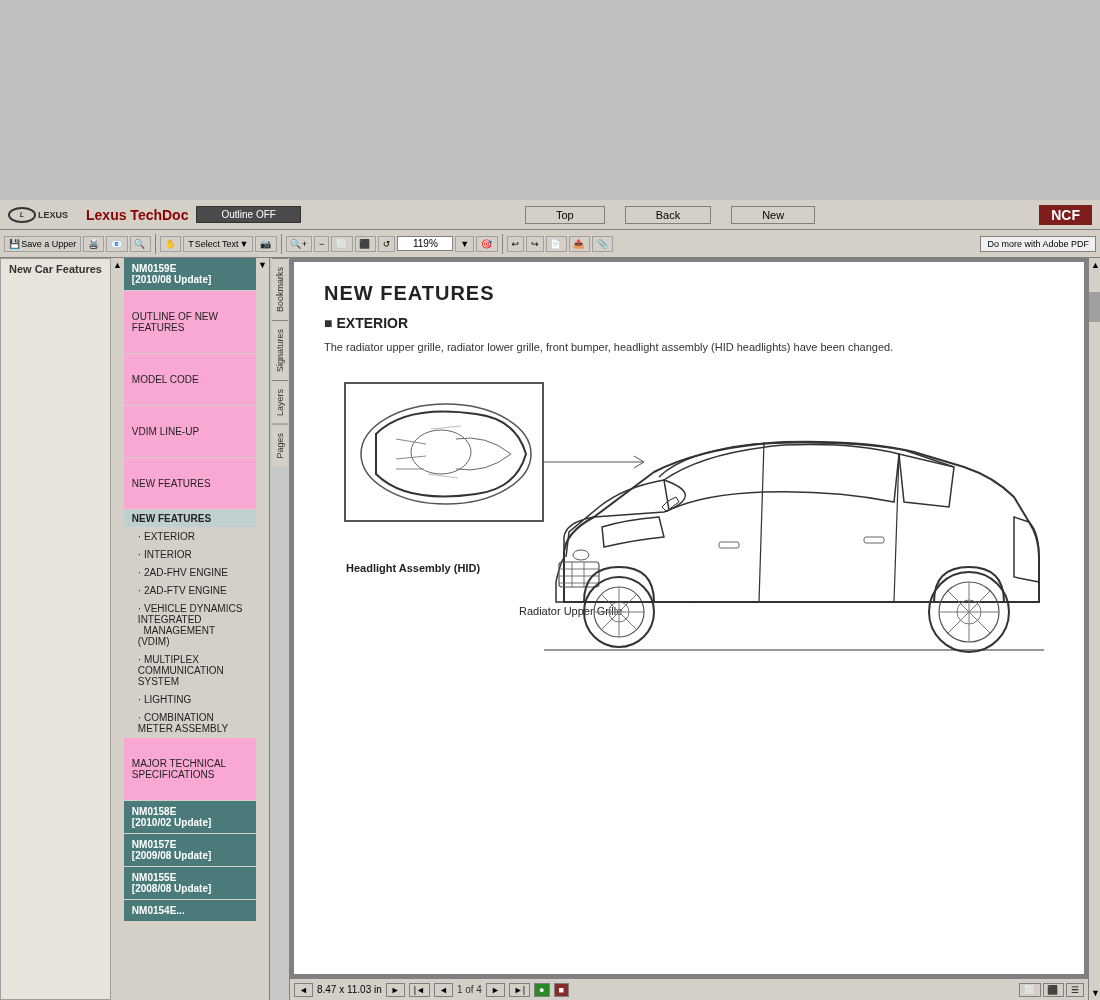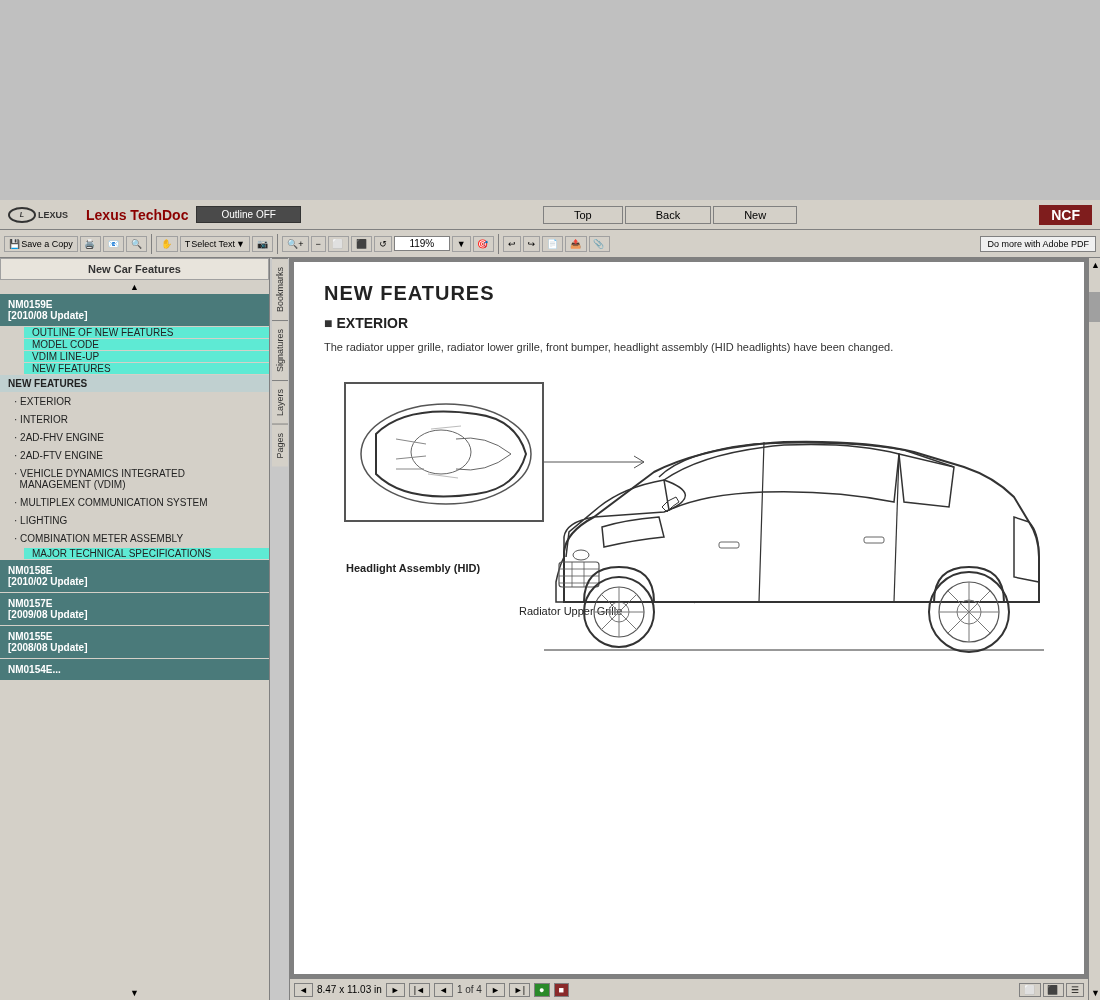--- a/index.html
+++ b/index.html
@@ -10,41 +10,41 @@
 
     
     .app-window { width: 100%; height: 800px; display: flex; flex-direction: column; background: #d4d0c8; }
 
     
     .header-bar { height: 30px; background: #d4d0c8; display: flex; align-items: center; padding: 0 8px; border-bottom: 1px solid #808080; }
     .lexus-logo { display: flex; align-items: center; margin-right: 10px; }
     .lexus-oval { width: 28px; height: 16px; border: 2px solid #333; border-radius: 50%; display: flex; align-items: center; justify-content: center; font-size: 7px; font-weight: bold; color: #333; font-style: italic; }
     .techdoc-title { color: #8B0000; font-size: 14px; font-weight: bold; margin-left: 8px; }
     .outline-btn { background: #4a4a4a; color: white; padding: 2px 24px; font-size: 10px; margin-left: 8px; border: 1px solid #333; }
-    .nav-buttons { display: flex; margin-left: auto; gap: 2px; }
+    .nav-buttons { display: flex; margin-left: auto; gap: 20px; }
     .nav-btn { background: #d4d0c8; border: 1px solid #808080; padding: 2px 30px; font-size: 11px; cursor: pointer; }
     .ncf-badge { background: #7f1d1d; color: white; padding: 2px 12px; font-size: 14px; font-weight: bold; margin-left: auto; }
 
     
     .toolbar { height: 28px; background: #d4d0c8; display: flex; align-items: center; padding: 0 4px; gap: 2px; border-bottom: 1px solid #808080; }
     .toolbar-btn { background: #d4d0c8; border: 1px solid #a0a0a0; padding: 2px 4px; font-size: 9px; cursor: pointer; display: flex; align-items: center; gap: 1px; }
     .toolbar-separator { width: 1px; height: 20px; background: #808080; margin: 0 2px; }
     .zoom-input { width: 56px; border: 1px solid #808080; background: white; font-size: 10px; text-align: center; padding: 1px; }
     .adobe-btn { background: #f0f0f0; border: 1px solid #808080; padding: 2px 6px; font-size: 9px; cursor: pointer; margin-left: auto; }
 
     
     .main-content { display: flex; flex: 1; overflow: hidden; }
 
     
-    .sidebar { width: 270px; background: #d4d0c8; border-right: 1px solid #808080; display: flex; flex-direction: column; overflow: hidden; }
+    .sidebar { width: 270px; background: #d4d0c8; border-right: 1px solid #808080; display: flex; overflow: hidden; }
     .sidebar-title { background: #e8e4dc; border: 1px solid #a0a0a0; padding: 4px 8px; text-align: center; font-size: 11px; color: #333; font-weight: bold; }
     .sidebar-content { flex: 1; overflow-y: auto; }
 
     .sidebar-item-header { background: #4a7a7a; color: white; padding: 5px 8px; font-size: 10px; font-weight: bold; margin-bottom: 1px; cursor: pointer; }
-    .sidebar-item-section { background: #5eead4; color: #222; padding: 0 8px; font-size: 10px; margin-bottom: 1px; cursor: pointer; margin-left: 24px; }
+    .sidebar-item-section { background: #f9a8d4; color: #222; padding: 20px 8px; font-size: 10px; margin-bottom: 1px; cursor: pointer; }
     .sidebar-item-sub { background: #c8d8d8; color: #222; padding: 3px 8px 3px 14px; font-size: 10px; margin-bottom: 1px; cursor: pointer; }
     .sidebar-item-plain { background: #d4d0c8; color: #222; padding: 3px 8px 3px 14px; font-size: 10px; margin-bottom: 1px; cursor: pointer; }
 
     
     .pdf-tabs { width: 20px; background: #c8c8c8; display: flex; flex-direction: column; align-items: center; border-right: 1px solid #808080; }
     .pdf-tab { writing-mode: vertical-rl; transform: rotate(180deg); font-size: 9px; padding: 8px 3px; cursor: pointer; background: #d4d0c8; border-bottom: 1px solid #808080; color: #333; text-align: center; }
 
     
     .pdf-viewer { flex: 1; background: #808080; display: flex; flex-direction: column; overflow: hidden; }
     .pdf-page { flex: 1; background: white; margin: 4px; overflow: hidden; padding: 20px 30px; }
@@ -85,21 +85,21 @@
       <button class="nav-btn">Top</button>
       <button class="nav-btn">Back</button>
       <button class="nav-btn">New</button>
     </div>
     <div class="ncf-badge">NCF</div>
   </div>
 
   <div class="toolbar">
     <button class="toolbar-btn">
       <span>💾</span>
-      <span>Save a Copy</span>
+      <span>Save a Upper</span>
     </button>
     <button class="toolbar-btn">🖨️</button>
     <button class="toolbar-btn">📧</button>
     <button class="toolbar-btn">🔍</button>
     <div class="toolbar-separator"></div>
     <button class="toolbar-btn">✋</button>
     <button class="toolbar-btn">
       <span style="font-size:9px;">T</span>
       <span>Select Text</span>
       <span>▼</span>

